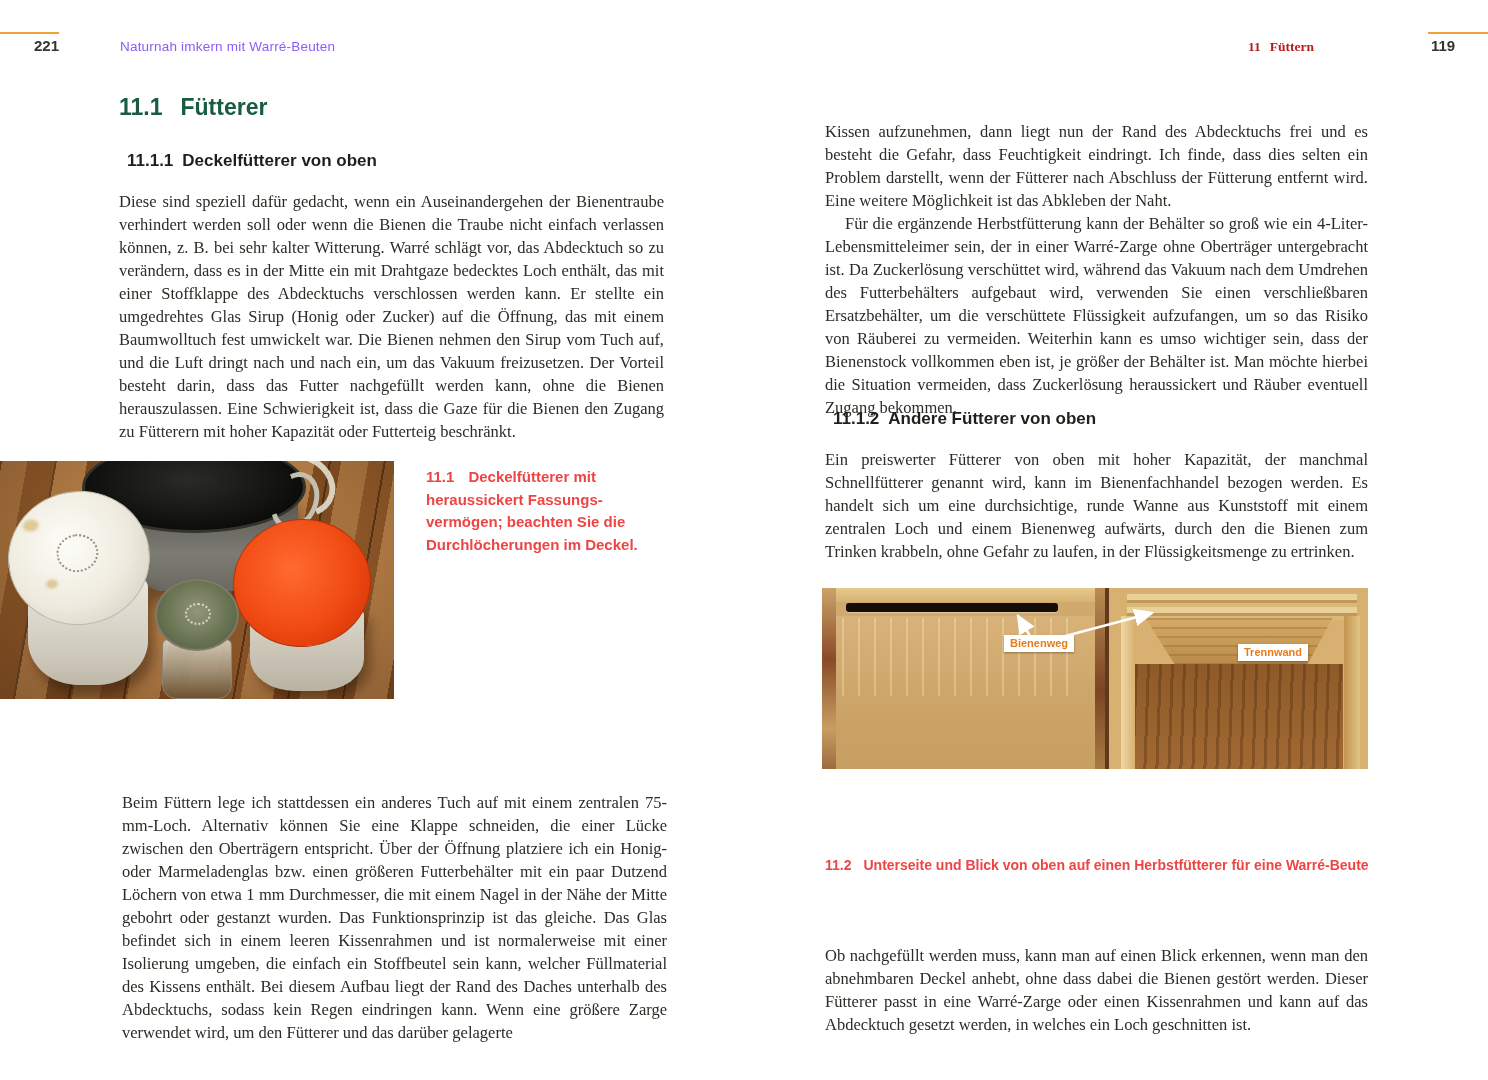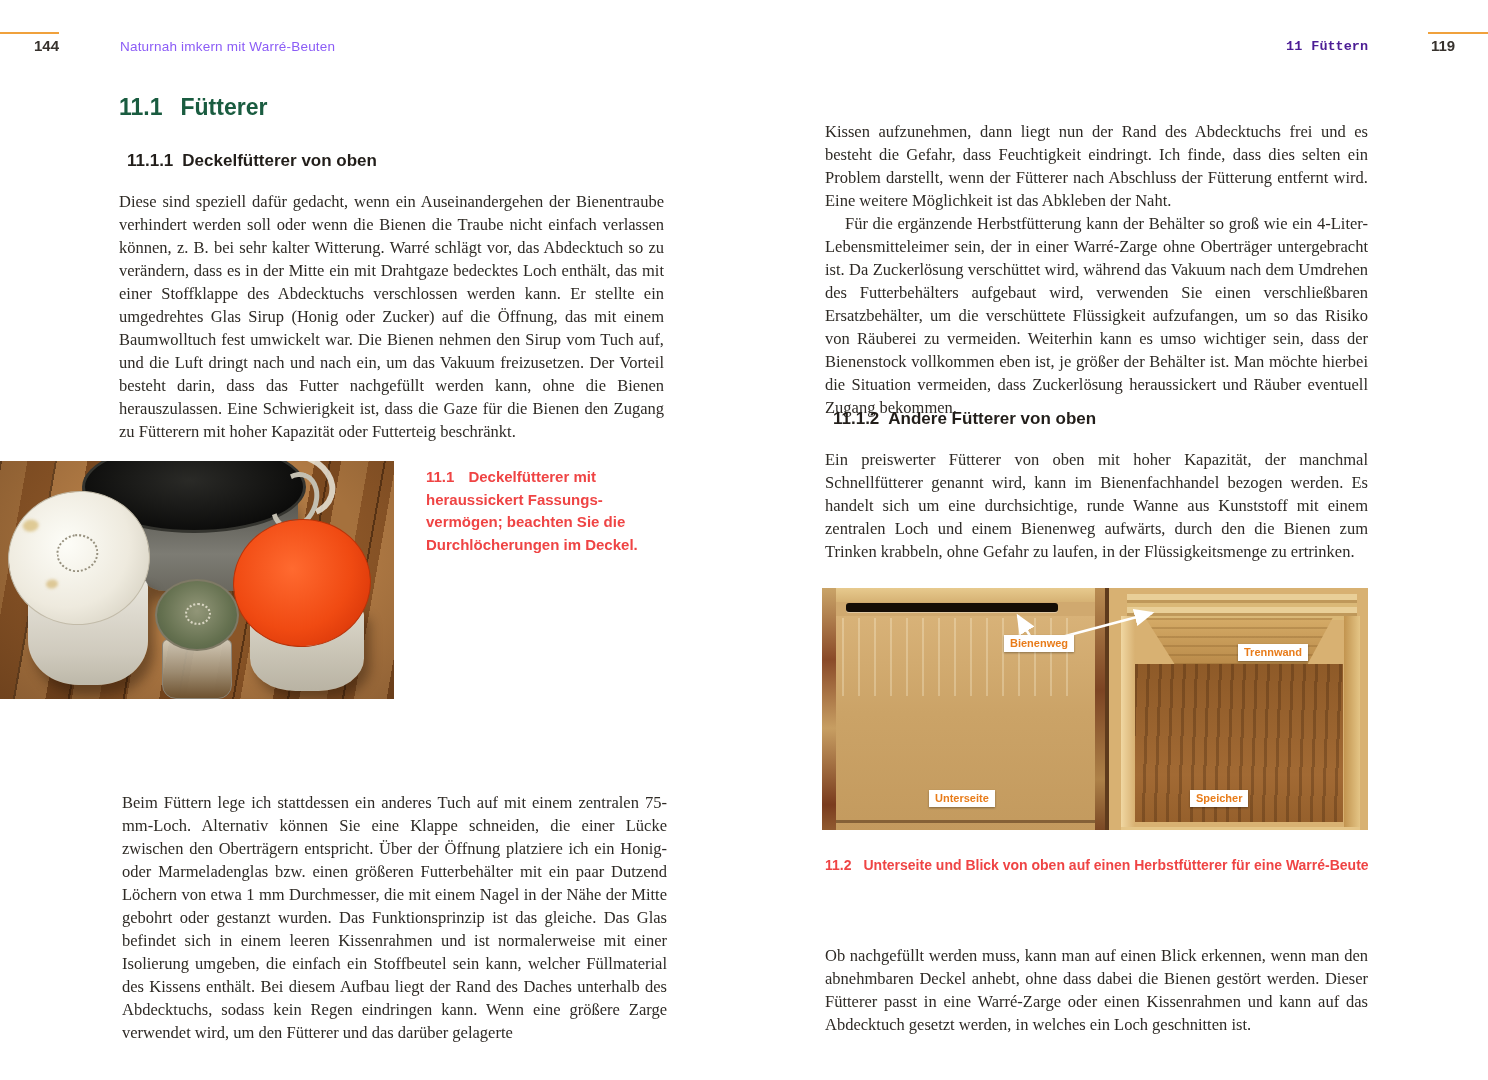--- a/index.html
+++ b/index.html
@@ -7,21 +7,21 @@
     width:1488px;height:1080px;position:relative;background:#ffffff;
     font-family:"Liberation Serif","DejaVu Serif",serif;
     color:#2e2a25;overflow:hidden;
   }
   .abs{position:absolute;}
 
   
   .rule{height:2px;background:#f0a13c;}
   .pagenum{font-family:"Liberation Sans",sans-serif;font-weight:bold;font-size:15px;color:#37322d;}
   .runhead-l{font-family:"Liberation Sans",sans-serif;font-size:13.5px;color:#8b5cf6;letter-spacing:.2px;}
-  .runhead-r{font-family:Liberation Mono, monospace;font-size:13.5px;font-weight:bold;color:#4c1d95;text-align:right;}
+  .runhead-r{font-family:Liberation Serif, serif;font-size:13.5px;font-weight:bold;color:#b91c1c;text-align:left;}
   .runhead-r .num{margin-right:9px;}
 
   
   .sec-title{font-family:"Liberation Sans",sans-serif;font-weight:bold;font-size:23px;color:#1a5c40;margin:0;}
   .sec-title .num{margin-right:18px;}
   .subsec{font-family:"Liberation Sans",sans-serif;font-weight:bold;font-size:17px;color:#221e1a;margin:8px;}
   .subsec .num{margin-right:9px;}
 
   
   .body-col{font-size:16.5px;line-height:23px;text-align:justify;hyphens:none;margin-top:24px;}
@@ -70,21 +70,21 @@
     border:1px solid #b83309;}
   .jar-body{left:162px;top:178px;width:68px;height:58px;border-radius:6px 6px 14px 14px;
     background:linear-gradient(180deg, rgba(215,210,195,.9), rgba(160,145,120,.92) 55%, #6e5230);
     border:1px solid #8a8274;}
   .jar-lid{left:155px;top:118px;width:80px;height:68px;border-radius:50%;
     background:radial-gradient(ellipse at 50% 44%, #929678 0%, #64704f 62%, #4d5a42 100%);
     border:2px solid #7f7a66;}
   .jar-holes{left:28px;top:22px;width:22px;height:18px;border-radius:50%;border:2px dotted #d9d6c3;}
 
   
-  .photo-r{width:546px;height:242px;overflow:hidden;background:#b91c1c;}
+  .photo-r{width:546px;height:181px;overflow:hidden;background:#b91c1c;}
   .photo-r *{position:absolute;}
   .lp{left:0;top:0;width:283px;height:255px;background:#d0a96f;}
   .lp-top{left:0;top:0;right:0;height:14px;background:linear-gradient(180deg,#e7ca8e,#d6b274);}
   .lp-edge-l{left:0;top:0;bottom:0;width:14px;
     background:linear-gradient(180deg,#caa468,#8a4a28 28%,#c79e62 55%,#7a3c1e 85%,#9c6a3a);}
   .lp-edge-r{right:0;top:0;bottom:0;width:10px;
     background:linear-gradient(180deg,#b98c52,#7c4423 40%,#ad8148 75%,#6e3a1c);}
   .lp-board{left:14px;top:28px;right:10px;bottom:10px;
     background:linear-gradient(180deg,#d8b278,#cba367 45%,#c39a5e);}
   .lp-streaks{left:20px;top:30px;width:240px;height:78px;opacity:.55;
@@ -110,21 +110,21 @@
   .rp-lip{left:12px;right:8px;bottom:4px;height:12px;background:#e5c689;}
   .plabel{background:#ffffff;color:#e87c1a;font-family:"Liberation Sans",sans-serif;
     font-weight:bold;font-size:11px;line-height:13px;padding:2px 6px;white-space:nowrap;
     box-shadow:0 1px 2px rgba(0,0,0,.35);}
   svg.arrows{left:0;top:0;}
 </style>
 </head>
 <body>
 
 <div class="abs rule" style="left:0;top:32px;width:59px;"></div>
-<div class="abs pagenum" style="left:0;top:37px;width:59px;text-align:right;">144</div>
+<div class="abs pagenum" style="left:0;top:37px;width:59px;text-align:right;">221</div>
 <div class="abs runhead-l" style="left:120px;top:39px;">Naturnah imkern mit Warré-Beuten</div>
 
 <h1 class="abs sec-title" style="left:119px;top:94px;">
   <span class="num">11.1</span><span>Fütterer</span>
 </h1>
 
 <h2 class="abs subsec" style="left:119px;top:143px;">
   <span class="num">11.1.1</span><span>Deckelfütterer von oben</span>
 </h2>
 

